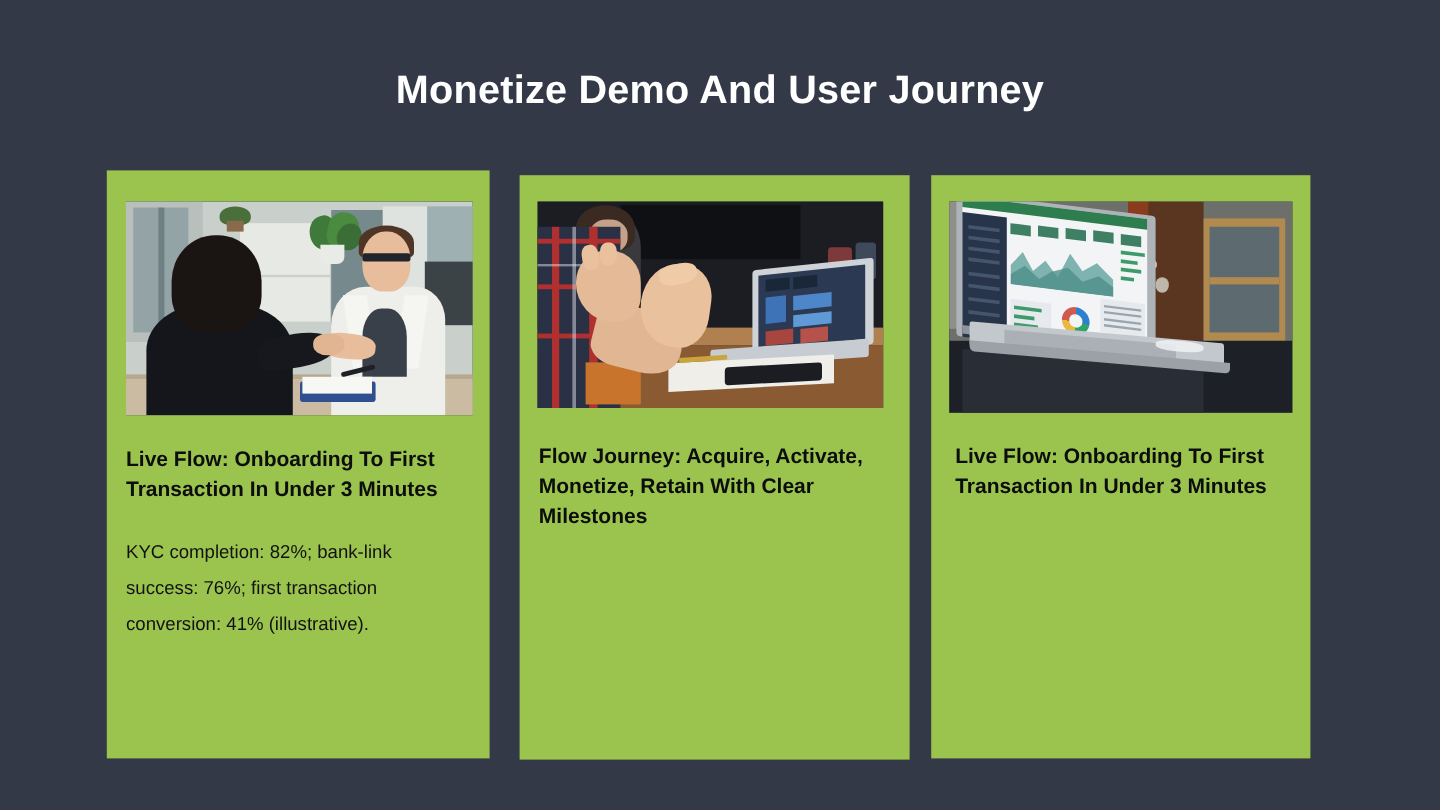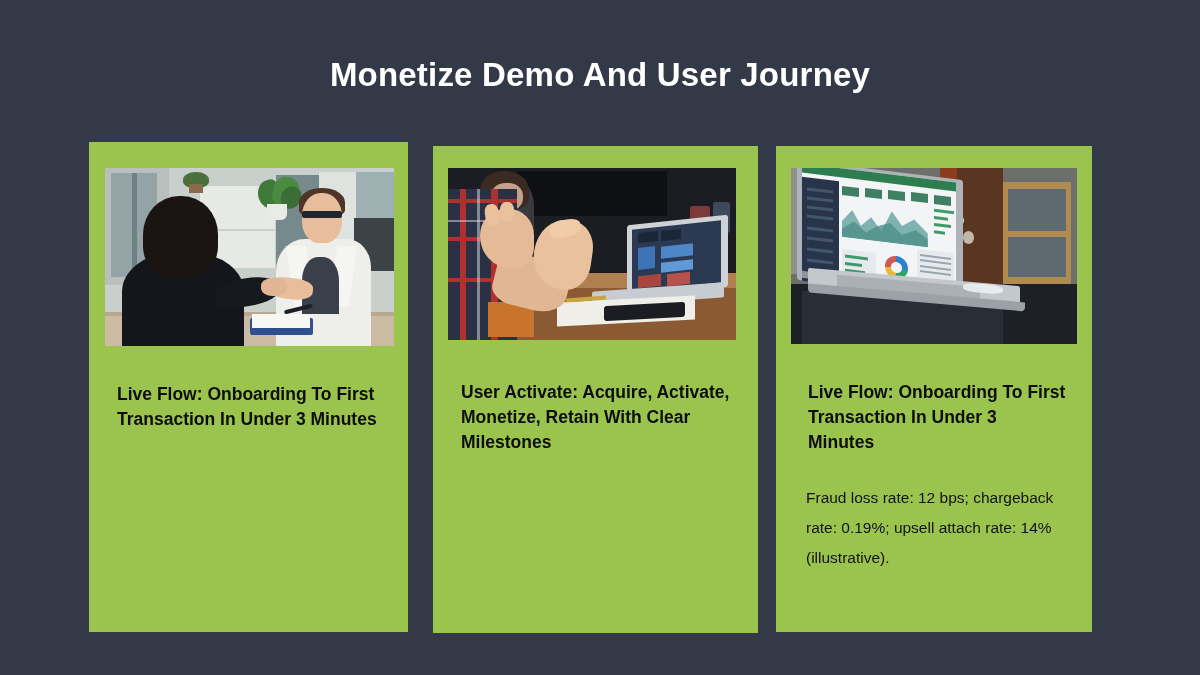--- a/index.html
+++ b/index.html
@@ -62,21 +62,21 @@
   }
   .card-1 .card-body { top: 228px; padding-left: 16px; padding-right: 16px; }
   .card-2 .card-body { top: 222px; padding-left: 16px; padding-right: 16px; }
   .card-3 .card-body { top: 222px; padding-left: 20px; padding-right: 14px; }
 
   .card-heading {
     color: #0d0d0d;
     font-size: 17.5px;
     font-weight: bold;
     line-height: 1.42;
-    margin: 12px;
+    margin: 0;
   }
   .card-3 .card-heading { font-size: 17.5px; }
 
   .card-text {
     color: #121212;
     font-size: 15.5px;
     font-weight: normal;
     line-height: 1.95;
     margin: 0;
   }
@@ -257,20 +257,21 @@
         <div class="ph1-pers1"></div>
         <div class="ph1-hair1"></div>
         <div class="ph1-arm1"></div>
         <div class="ph1-hand1"></div>
         <div class="ph1-clip"></div>
         <div class="ph1-paper"></div>
         <div class="ph1-pen"></div>
       </div>
       <div class="card-body">
         <p class="card-heading">Live Flow: Onboarding To First Transaction In Under 3 Minutes</p>
+        <p class="card-text">KYC completion: 82%; bank-link success: 76%; first transaction conversion: 41% (illustrative).</p>
       </div>
     </div>
 
     <div class="card card-2">
       <div class="card-photo">
         <div class="ph2-bg"></div>
         <div class="ph2-wall"></div>
         <div class="ph2-board"></div>
         <div class="ph2-blur1"></div>
         <div class="ph2-blur2"></div>
@@ -302,21 +303,21 @@
         <div class="ph2-plaidW2"></div>
         <div class="ph2-cuff"></div>
         <div class="ph2-forearm"></div>
         <div class="ph2-handA"></div>
         <div class="ph2-fingA1"></div>
         <div class="ph2-fingA2"></div>
         <div class="ph2-handB"></div>
         <div class="ph2-fingB1"></div>
       </div>
       <div class="card-body">
-        <p class="card-heading">User Activate: Acquire, Activate, Monetize, Retain With Clear Milestones</p>
+        <p class="card-heading">Flow Journey: Acquire, Activate, Monetize, Retain With Clear Milestones</p>
       </div>
     </div>
 
     <div class="card card-3">
       <div class="card-photo">
         <div class="ph3-bg"></div>
         <div class="ph3-wallL3"></div>
         <div class="ph3-doorFrm"></div>
         <div class="ph3-door"></div>
         <div class="ph3-handle"></div>
@@ -361,18 +362,17 @@
         <div class="ph3-tbl3"></div>
         <div class="ph3-tbl4"></div>
         <div class="ph3-hinge"></div>
         <div class="ph3-deck"></div>
         <div class="ph3-kbd"></div>
         <div class="ph3-deckFr"></div>
         <div class="ph3-glow"></div>
       </div>
       <div class="card-body">
         <p class="card-heading">Live Flow: Onboarding To First Transaction In Under 3 Minutes</p>
-        <p class="card-text">Fraud loss rate: 12 bps; chargeback rate: 0.19%; upsell attach rate: 14% (illustrative).</p>
       </div>
     </div>
 
   </div>
 </div>
 
 </body></html>

